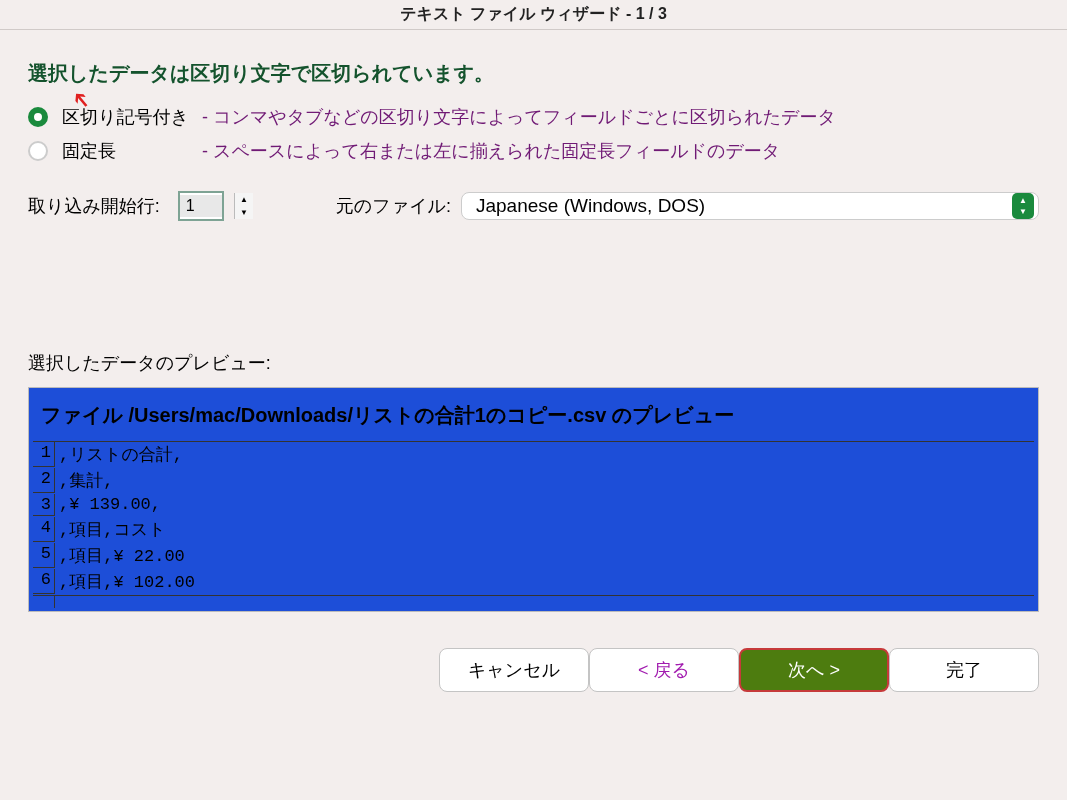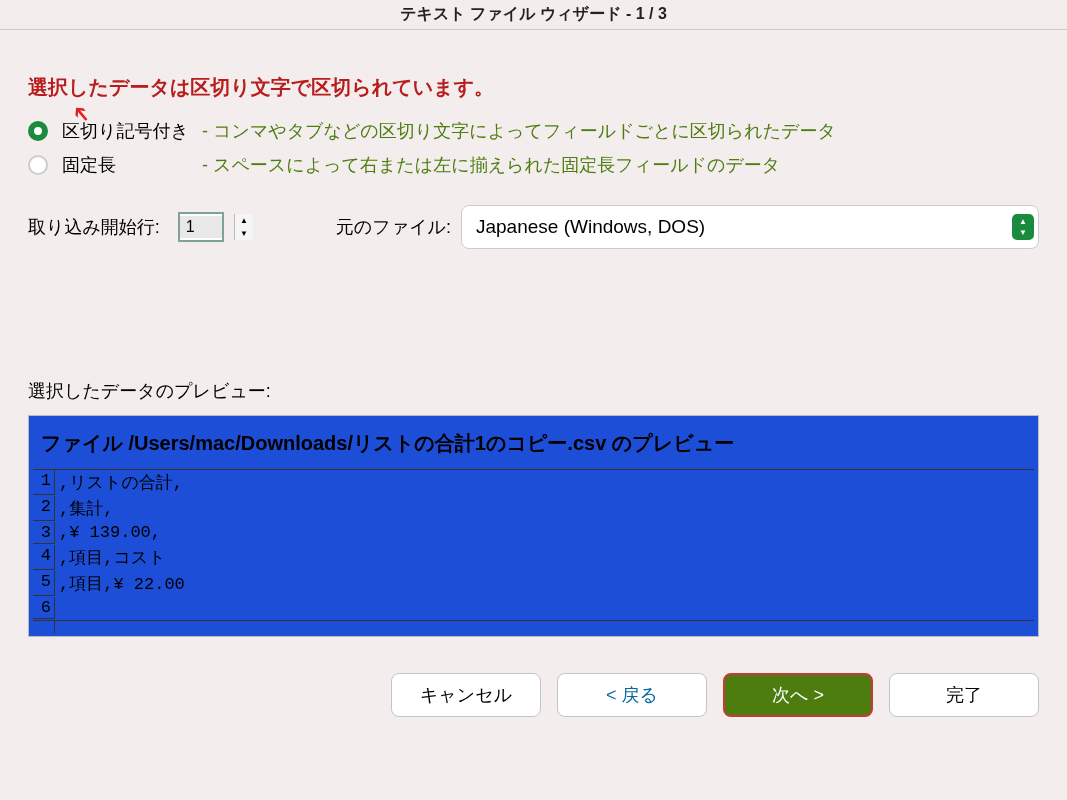--- a/index.html
+++ b/index.html
@@ -21,23 +21,22 @@
       font-weight: bold;
       color: #222;
       border-bottom: 1px solid #d0cac8;
     }
     .content {
       padding: 30px 28px 20px 28px;
     }
     .heading {
       font-size: 20px;
       font-weight: bold;
-      color: #b91c1c;
+      color: #14532d;
       margin-bottom: 18px;
-      margin-top: 14px;
     }
     .instruction {
       font-size: 18px;
       color: #222;
       margin-bottom: 34px;
     }
     .radio-row {
       display: flex;
       align-items: center;
       margin-bottom: 10px;
@@ -60,21 +59,21 @@
       border: 6px solid #1a8a3d;
       width: 20px;
       height: 20px;
       background: #fff;
     }
     .radio-label {
       width: 140px;
       flex-shrink: 0;
     }
     .radio-desc {
-      color: #4d7c0f;
+      color: #701a75;
     }
     .arrow {
       position: absolute;
       left: 44px;
       top: -18px;
       color: #e02020;
       font-size: 22px;
       transform: rotate(230deg);
     }
     .form-row {
@@ -127,21 +126,21 @@
     .encoding-select {
       flex: 1;
       display: flex;
       align-items: center;
       justify-content: space-between;
       border: 1px solid #ccc;
       border-radius: 8px;
       background: #fff;
       padding: 6px 4px 6px 14px;
       font-size: 19px;
-      height: 44px;
+      height: 28px;
     }
     .encoding-btn {
       background: #1a8a3d;
       width: 22px;
       height: 26px;
       border-radius: 5px;
       display: flex;
       flex-direction: column;
       align-items: center;
       justify-content: center;
@@ -189,34 +188,33 @@
       height: 12px;
     }
     .preview-corner {
       width: 22px;
       border-right: 1px solid #333;
       height: 12px;
     }
     .buttons {
       display: flex;
       justify-content: flex-end;
-      gap: 16px;
       padding: 16px 28px 0 28px;
     }
     .btn {
       min-width: 150px;
       padding: 8px 20px;
       border-radius: 8px;
       font-size: 18px;
       border: 1px solid #c4c4c4;
       background: #fff;
       cursor: pointer;
     }
     .btn.disabled {
-      color: #0369a1;
+      color: #a21caf;
       cursor: default;
     }
     .btn.primary {
       background: #4d7c0f;
       color: #fff;
       border: 2px solid #c63a3a;
       font-weight: 500;
     }
   </style>
 </head>
@@ -280,20 +278,21 @@
       <div class="preview-line">
         <div class="preview-num">4</div>
         <div class="preview-text">,項目,コスト</div>
       </div>
       <div class="preview-line">
         <div class="preview-num">5</div>
         <div class="preview-text">,項目,¥ 22.00</div>
       </div>
       <div class="preview-line">
         <div class="preview-num">6</div>
+        <div class="preview-text">,項目,¥ 102.00</div>
       </div>
       <div class="preview-bottom-border" style="display:flex">
         <div class="preview-corner"></div>
       </div>
     </div>
   </div>
 </div>
 
 <div class="buttons">
   <button class="btn">キャンセル</button>

